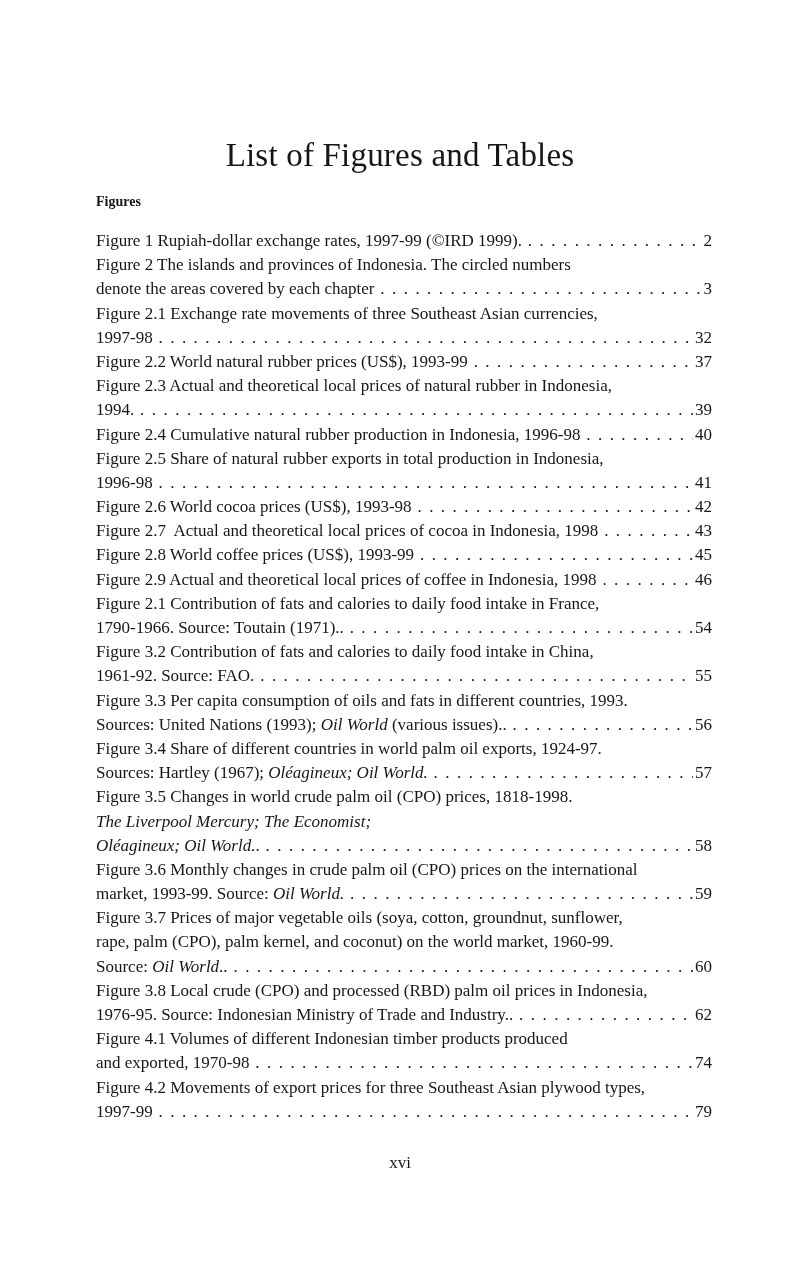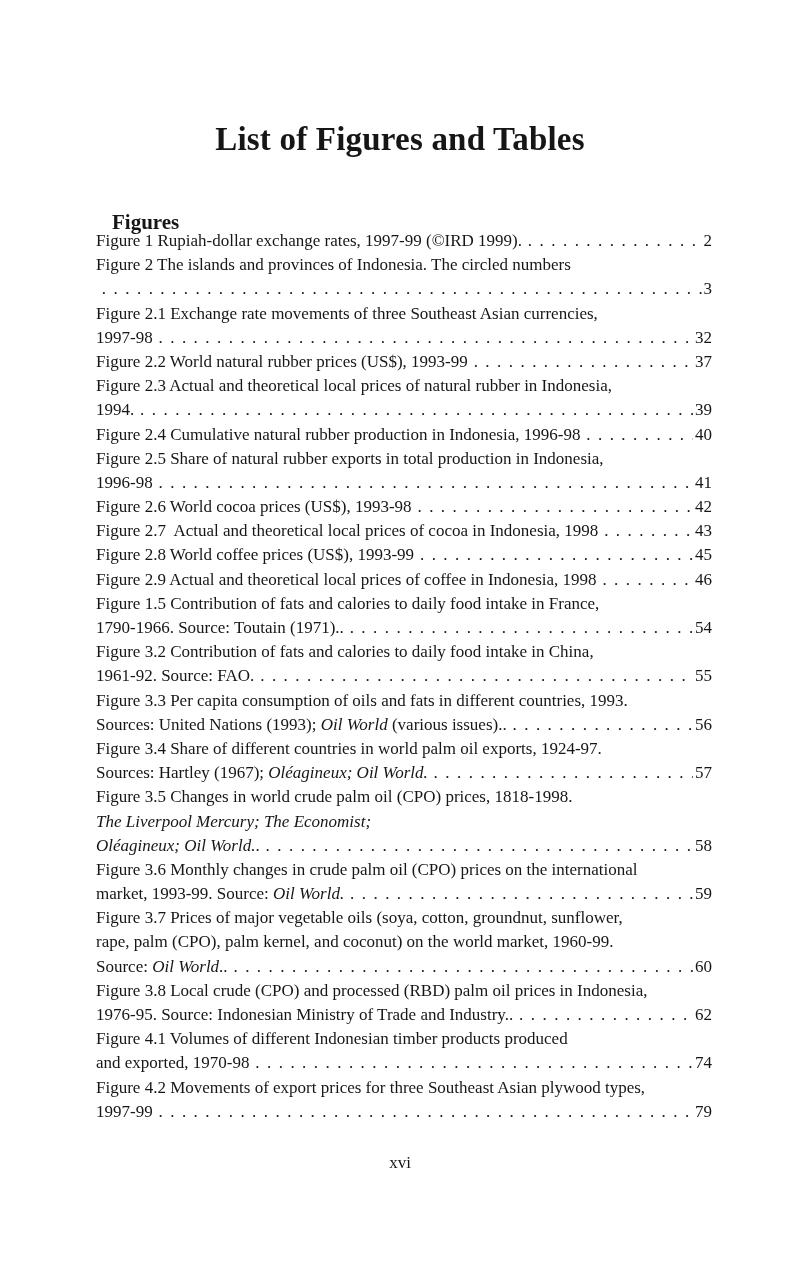--- a/index.html
+++ b/index.html
@@ -14,32 +14,32 @@
     background: #ffffff;
     color: #161616;
     font-family: "Liberation Serif", "DejaVu Serif", serif;
     overflow: hidden;
   }
   .title {
     position: absolute;
     top: 121px;
     left: 0;
     right: 0;
-    margin: 0;
+    margin: 16px;
     text-align: center;
     font-size: 33px;
-    font-weight: bold;
+    font-weight: normal;
     letter-spacing: 0.2px;
   }
   .section-heading {
     position: absolute;
     top: 194px;
     left: 96px;
-    margin: 16px;
-    font-size: 21px;
+    margin: 0;
+    font-size: 14px;
     font-weight: bold;
   }
   .entries {
     position: absolute;
     top: 229px;
     left: 96px;
     width: 616px;
     font-size: 17px;
   }
   .line {
@@ -77,34 +77,34 @@
 </style>
 </head>
 <body>
 
 <div class="page">
   <h1 class="title">List of Figures and Tables</h1>
   <h2 class="section-heading">Figures</h2>
   <div class="entries" id="entries">
       <div class="line"><span class="txt">Figure 1 Rupiah-dollar exchange rates, 1997-99 (©IRD 1999).</span><span class="dots"></span><span class="pg">2</span></div>
       <div class="line"><span class="txt">Figure 2 The islands and provinces of Indonesia. The circled numbers</span></div>
-      <div class="line"><span class="dots"></span><span class="pg">3</span></div>
+      <div class="line"><span class="txt">denote the areas covered by each chapter</span><span class="dots"></span><span class="pg">3</span></div>
       <div class="line"><span class="txt">Figure 2.1 Exchange rate movements of three Southeast Asian currencies,</span></div>
       <div class="line"><span class="txt">1997-98</span><span class="dots"></span><span class="pg">32</span></div>
       <div class="line"><span class="txt">Figure 2.2 World natural rubber prices (US$), 1993-99</span><span class="dots"></span><span class="pg">37</span></div>
       <div class="line"><span class="txt">Figure 2.3 Actual and theoretical local prices of natural rubber in Indonesia,</span></div>
       <div class="line"><span class="txt">1994.</span><span class="dots"></span><span class="pg">39</span></div>
       <div class="line"><span class="txt">Figure 2.4 Cumulative natural rubber production in Indonesia, 1996-98</span><span class="dots"></span><span class="pg">40</span></div>
       <div class="line"><span class="txt">Figure 2.5 Share of natural rubber exports in total production in Indonesia,</span></div>
       <div class="line"><span class="txt">1996-98</span><span class="dots"></span><span class="pg">41</span></div>
       <div class="line"><span class="txt">Figure 2.6 World cocoa prices (US$), 1993-98</span><span class="dots"></span><span class="pg">42</span></div>
       <div class="line"><span class="txt">Figure 2.7  Actual and theoretical local prices of cocoa in Indonesia, 1998</span><span class="dots"></span><span class="pg">43</span></div>
       <div class="line"><span class="txt">Figure 2.8 World coffee prices (US$), 1993-99</span><span class="dots"></span><span class="pg">45</span></div>
       <div class="line"><span class="txt">Figure 2.9 Actual and theoretical local prices of coffee in Indonesia, 1998</span><span class="dots"></span><span class="pg">46</span></div>
-      <div class="line"><span class="txt">Figure 1.5 Contribution of fats and calories to daily food intake in France,</span></div>
+      <div class="line"><span class="txt">Figure 2.1 Contribution of fats and calories to daily food intake in France,</span></div>
       <div class="line"><span class="txt">1790-1966. Source: Toutain (1971)..</span><span class="dots"></span><span class="pg">54</span></div>
       <div class="line"><span class="txt">Figure 3.2 Contribution of fats and calories to daily food intake in China,</span></div>
       <div class="line"><span class="txt">1961-92. Source: FAO.</span><span class="dots"></span><span class="pg">55</span></div>
       <div class="line"><span class="txt">Figure 3.3 Per capita consumption of oils and fats in different countries, 1993.</span></div>
       <div class="line"><span class="txt">Sources: United Nations (1993); </span><span class="txt it">Oil World</span><span class="txt"> (various issues)..</span><span class="dots"></span><span class="pg">56</span></div>
       <div class="line"><span class="txt">Figure 3.4 Share of different countries in world palm oil exports, 1924-97.</span></div>
       <div class="line"><span class="txt">Sources: Hartley (1967); </span><span class="txt it">Oléagineux; Oil World.</span><span class="dots"></span><span class="pg">57</span></div>
       <div class="line"><span class="txt">Figure 3.5 Changes in world crude palm oil (CPO) prices, 1818-1998.</span></div>
       <div class="line"><span class="txt it">The Liverpool Mercury; The Economist;</span></div>
       <div class="line"><span class="txt it">Oléagineux; Oil World.</span><span class="txt">.</span><span class="dots"></span><span class="pg">58</span></div>

